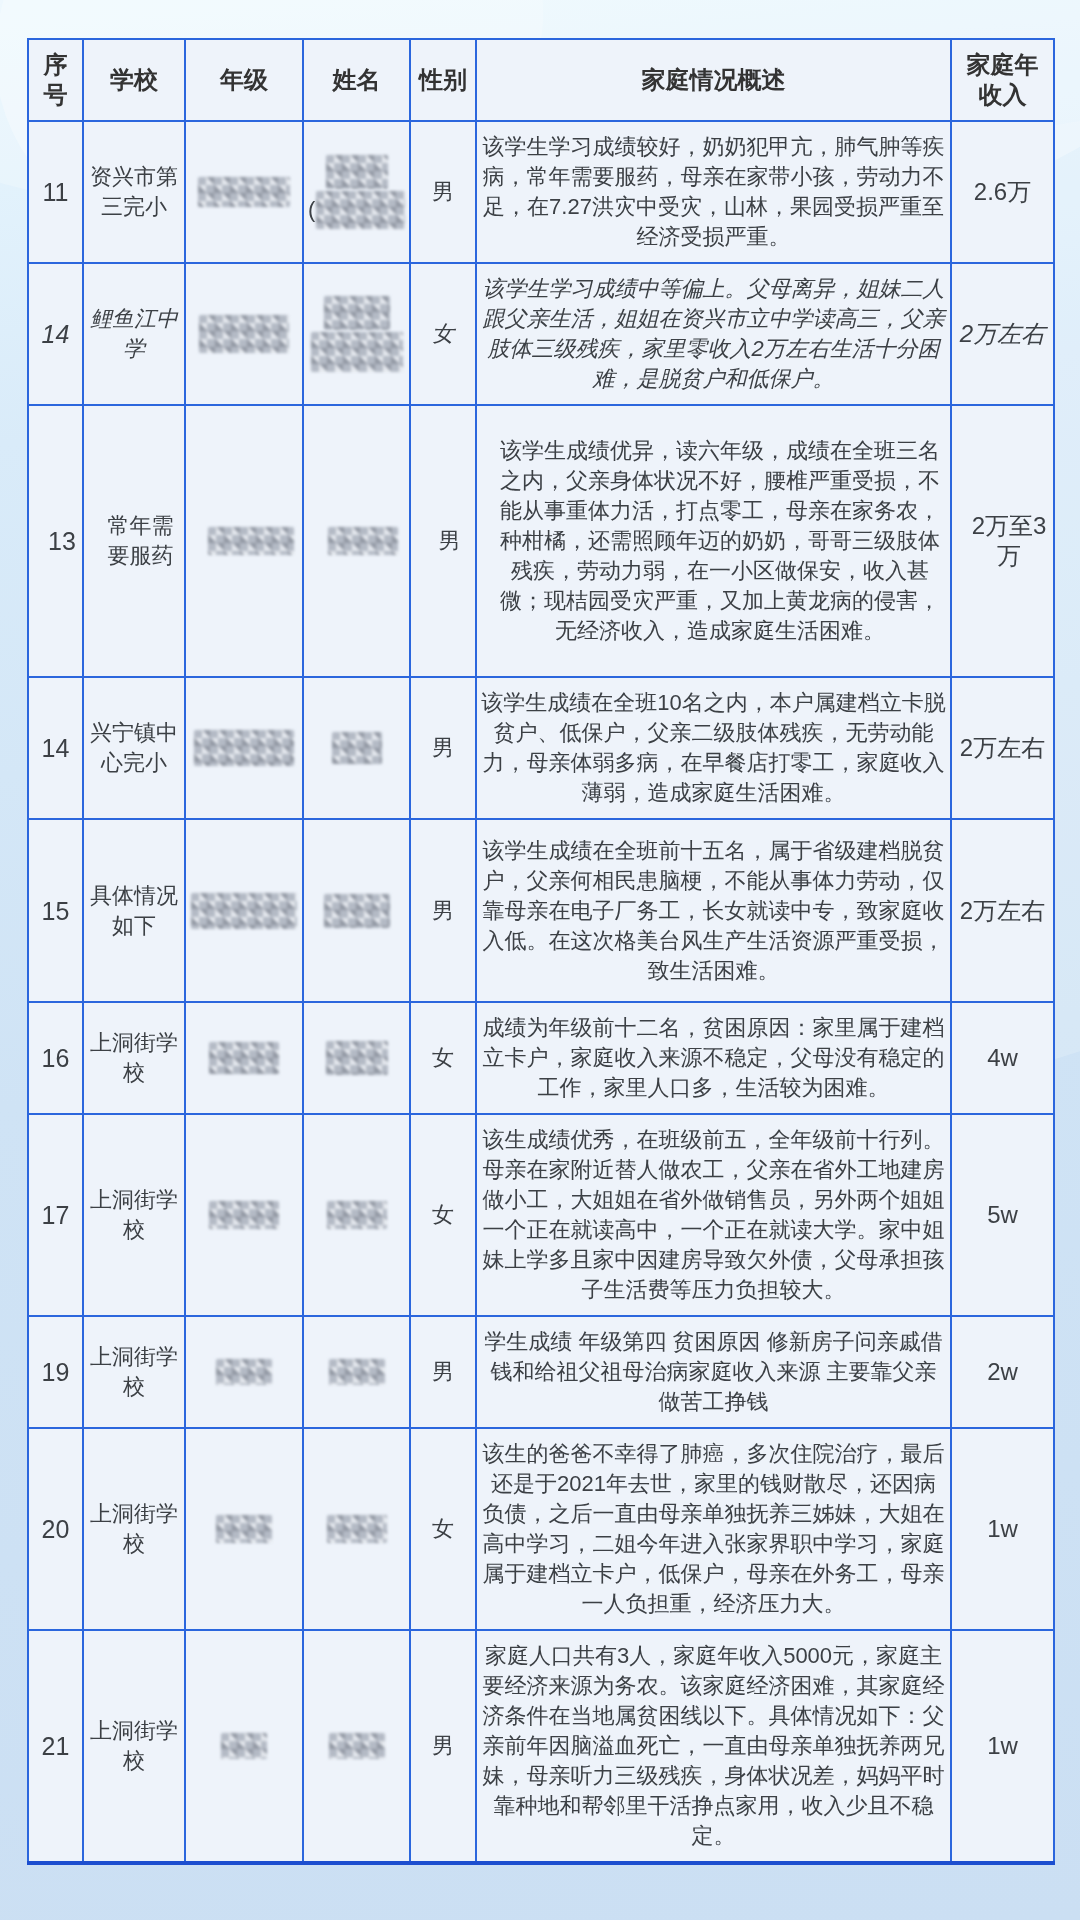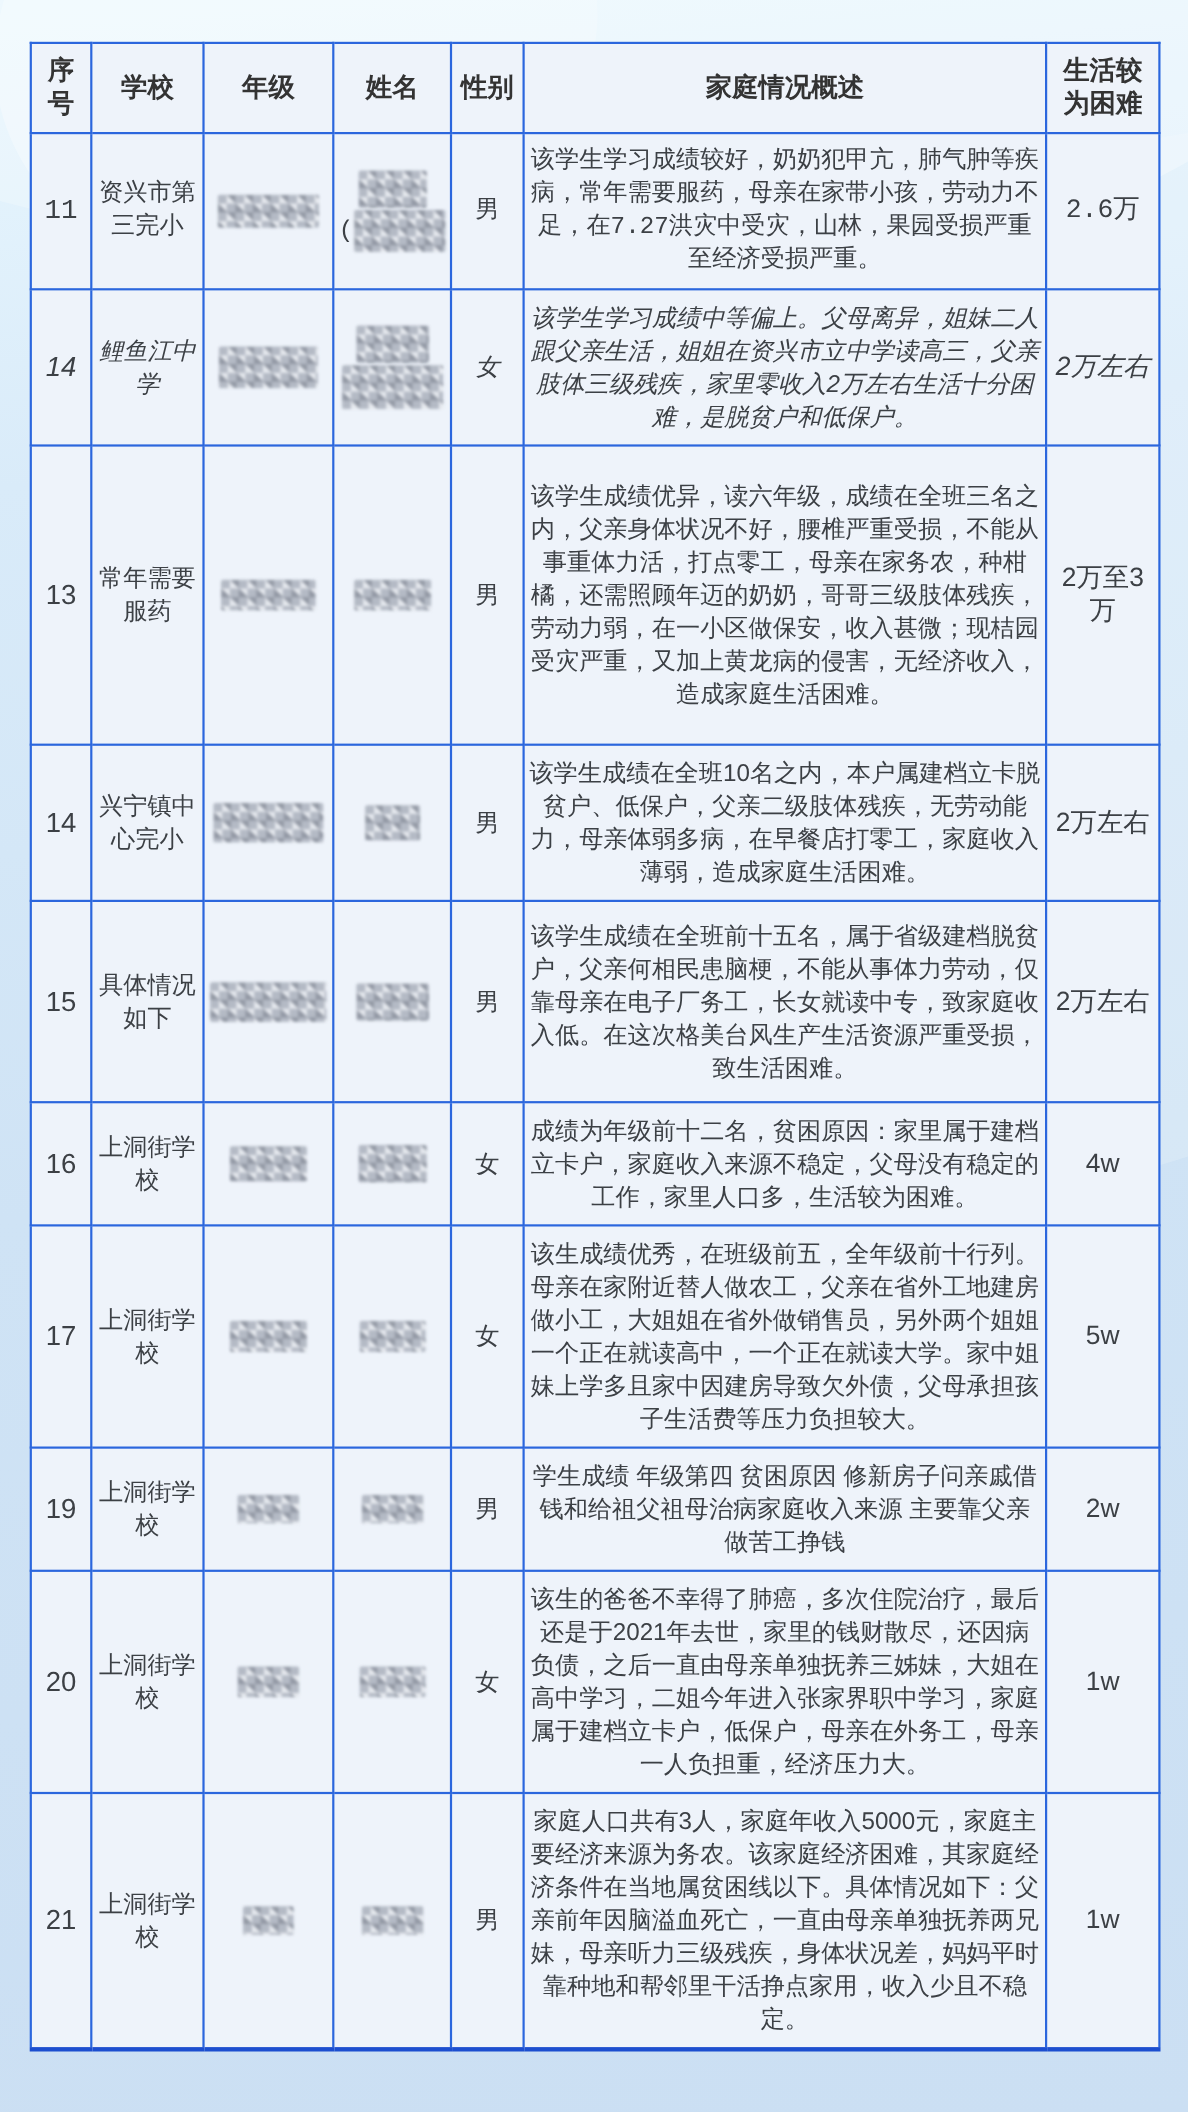--- a/index.html
+++ b/index.html
@@ -45,23 +45,23 @@
   col.c-income { width:103px; }
 
   td.no { font-size:25px; }
   td.summary {
     text-align:left; padding:12px 10px 12px 8px;
     word-break:break-all;
   }
   td.income { font-size:24px; padding:6px 6px; }
 
   
-  tbody tr:nth-child(1) td { height:140px;font-family:Liberation Mono, monospace; }
+  tbody tr:nth-child(1) td { height:140px; }
   tbody tr:nth-child(2) td { height:140px;font-style:italic; }
-  tbody tr:nth-child(3) td { height:272px; }
+  tbody tr:nth-child(3) td { height:272px;padding-left:17px; }
   tbody tr:nth-child(4) td { height:108px; }
   tbody tr:nth-child(5) td { height:183px; }
   tbody tr:nth-child(6) td { height:103px; }
   tbody tr:nth-child(7) td { height:200px; }
   tbody tr:nth-child(8) td { height:89px;  }
   tbody tr:nth-child(9) td { height:103px; }
   tbody tr:nth-child(10) td { height:195px; }
   tbody tr:nth-child(11) td { height:205px; }
 
   .mosaic {
@@ -96,21 +96,21 @@
       <col class="c-income">
   </colgroup>
   <thead>
     <tr>
         <th>序号</th>
         <th>学校</th>
         <th>年级</th>
         <th>姓名</th>
         <th>性别</th>
         <th>家庭情况概述</th>
-        <th>生活较为困难</th>
+        <th>家庭年收入</th>
       </tr>
   </thead>
   <tbody>
       <tr>
         <td class="no">11</td>
         <td>资兴市第三完小</td>
         <td>
           <div class="mosaic-line">
             <span class="mosaic" style="width: 92px; height: 30px;"></span>
           </div>

